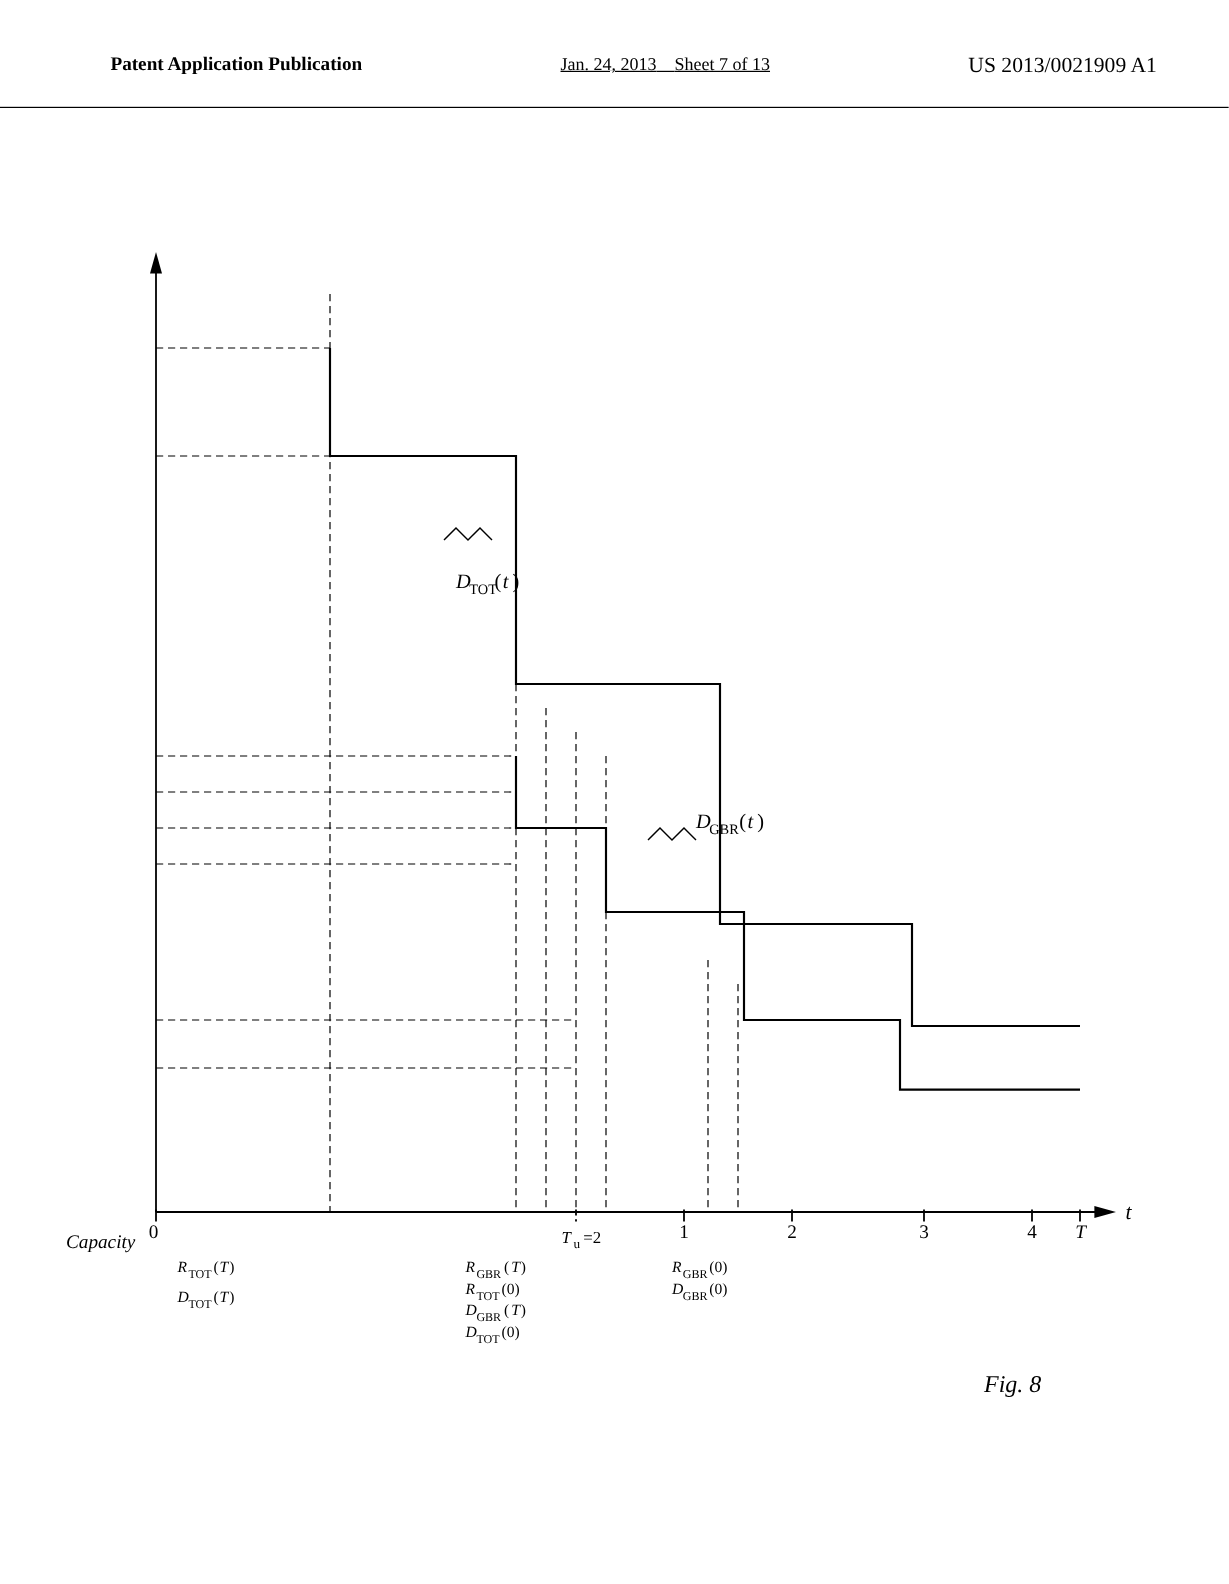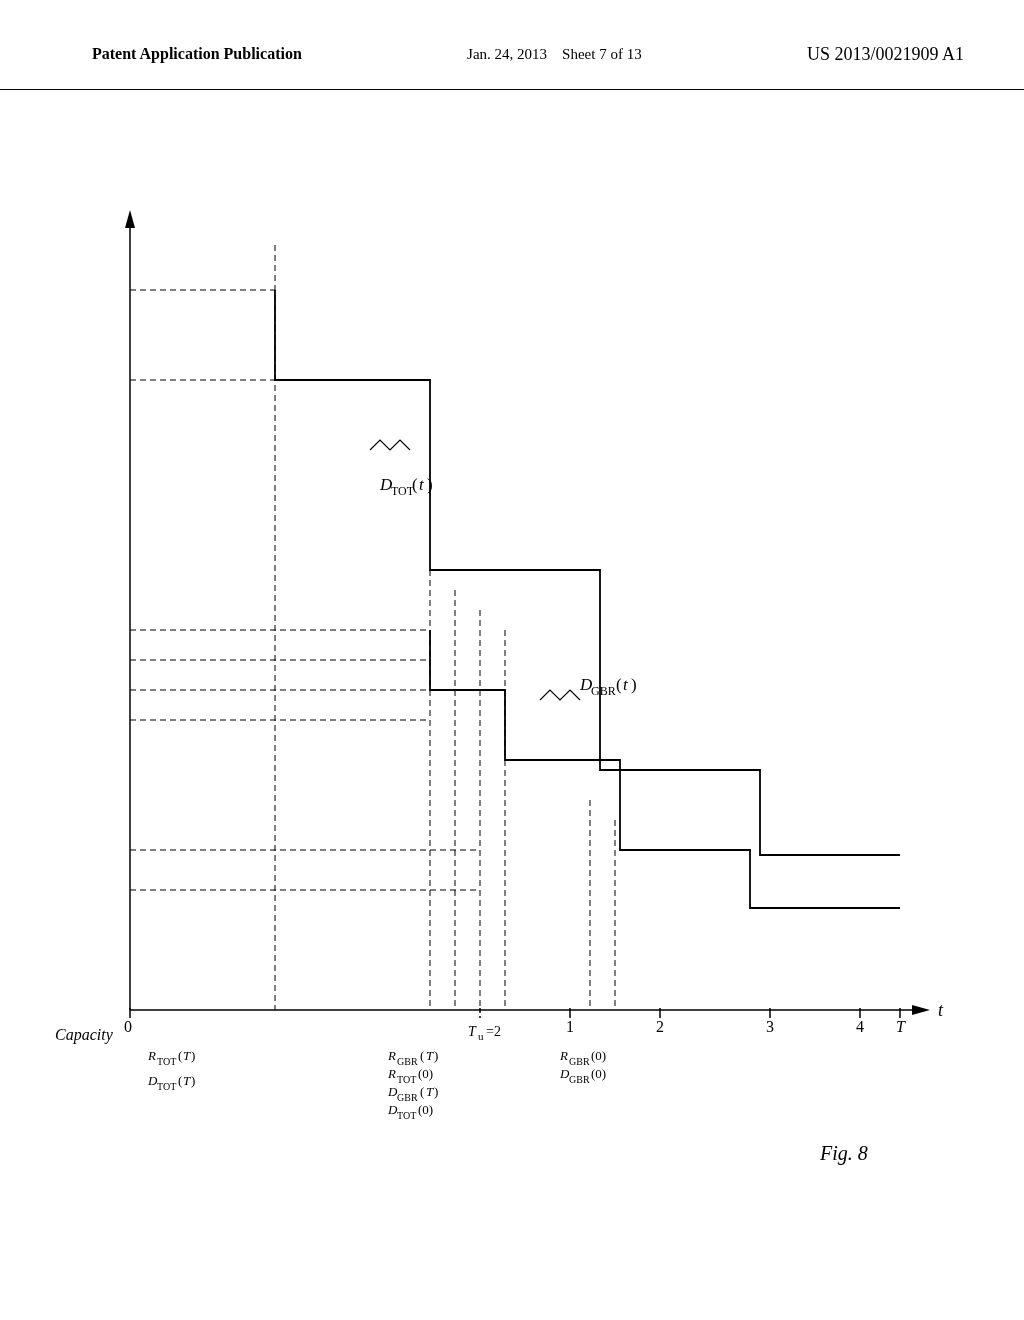--- a/index.html
+++ b/index.html
@@ -24,20 +24,21 @@
     .header-left {
       font-weight: bold;
       font-size: 16px;
       line-height: 1.4;
     }
 
     .header-center {
       font-size: 15px;
       text-align: center;
       line-height: 1.6;
+      text-decoration: underline;
     }
 
     .header-right {
       font-size: 18px;
       text-align: right;
       line-height: 1.6;
     }
 
     .diagram-container {
       position: relative;

